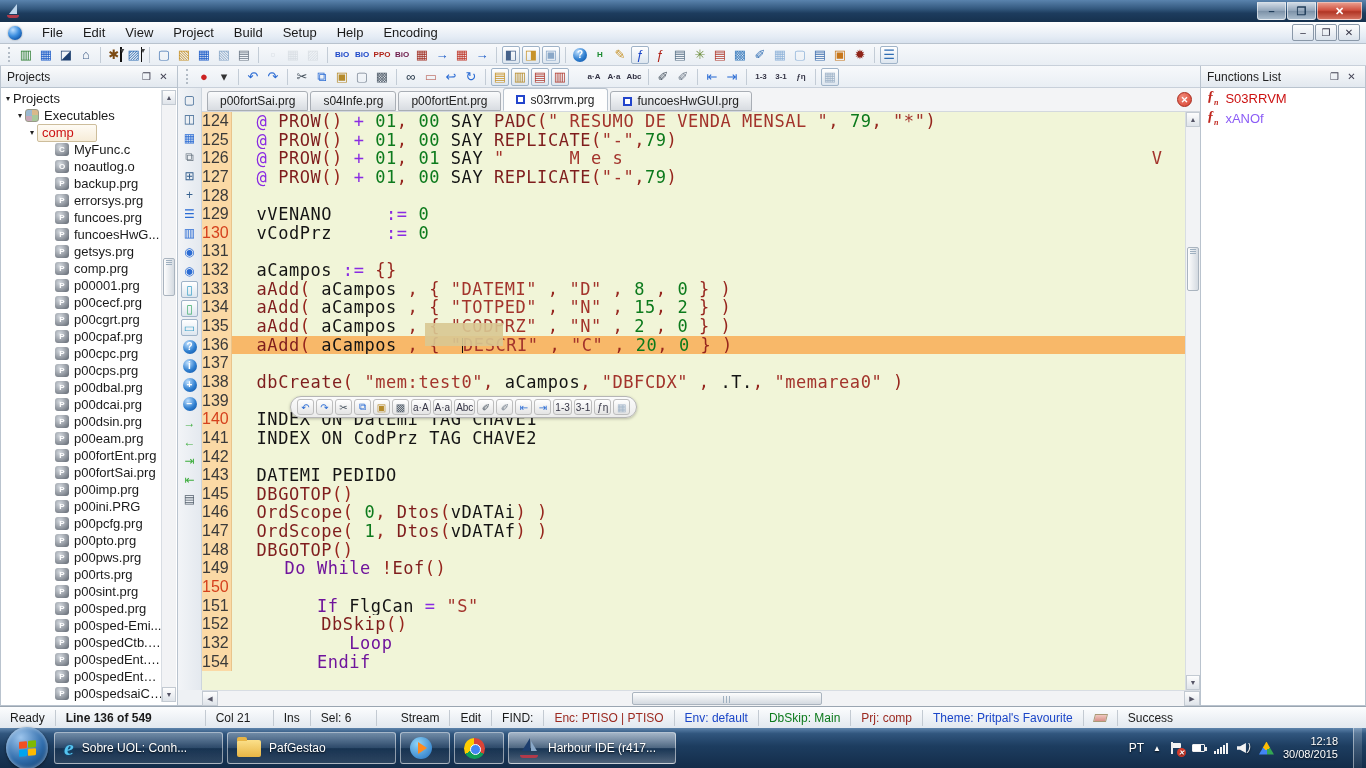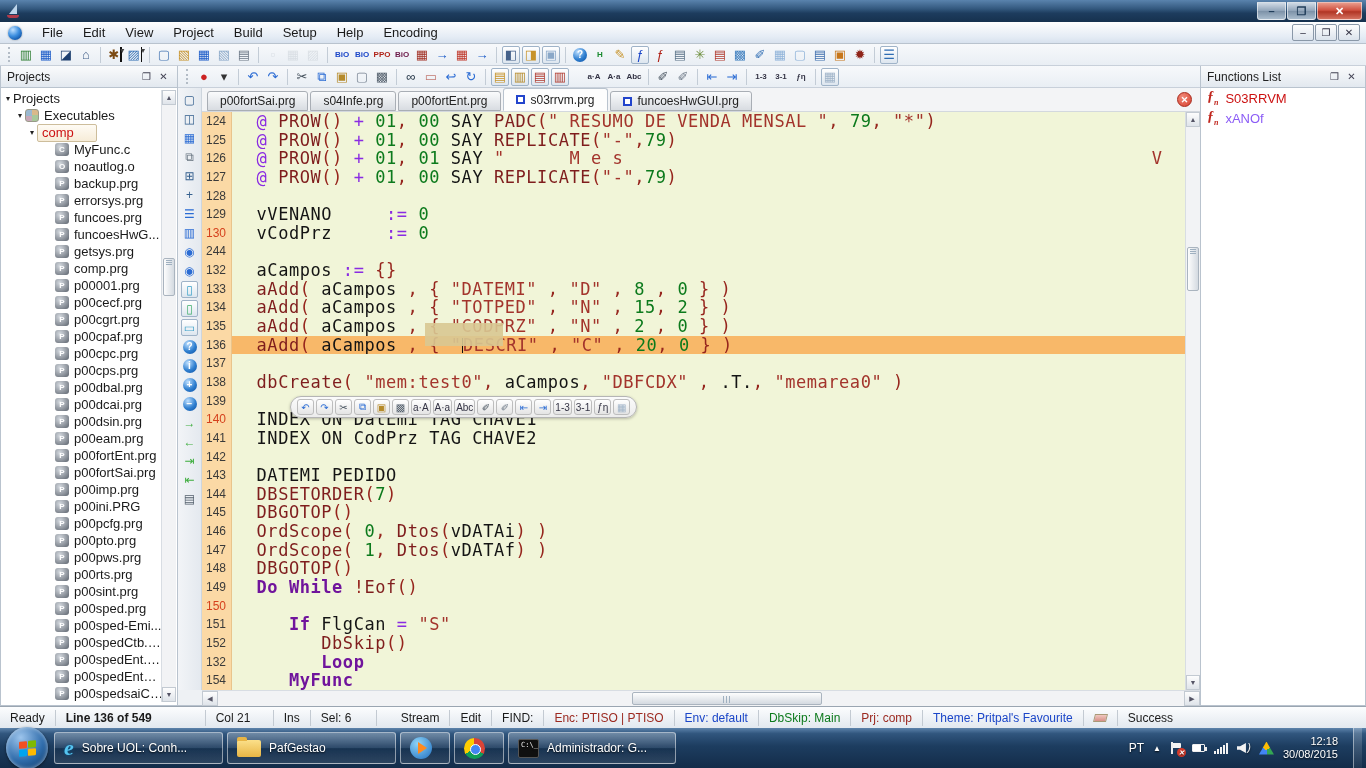--- a/index.html
+++ b/index.html
@@ -92,26 +92,26 @@
     background:linear-gradient(#fafbfc,#d8dce1);border:1px solid #a9aeb5;border-radius:3px 3px 0 0;}
   .tab.active{height:23px;background:#fdfdfd;border-color:#b9c3ce;border-bottom:1px solid #fdfdfd;font-weight:normal;}
   .tabsq{width:9px;height:9px;border:2px solid #2244cc;background:#fff;margin-right:6px;flex:none;}
   .tabclose{margin-left:auto;margin-right:8px;align-self:center;width:15px;height:15px;border-radius:50%;
     background:radial-gradient(circle at 35% 30%,#f08a7a,#d8402e);color:#fff;font-size:9px;font-weight:bold;
     display:flex;align-items:center;justify-content:center;border:1px solid #a8291c;}
 
   .editor{position:absolute;left:24px;top:24px;width:983px;height:578px;background:#f1f5d8;overflow:hidden;}
   .crow{display:flex;height:18.645px;position:relative;}
   .gut{width:30px;flex:none;background:#fbd9a5;border-right:1px solid #e9c48c;
-    font-size:12px;color:#3a3a3a;text-align:right;padding-right:5px;line-height:18.6px;}
+    font-size:16px;color:#3a3a3a;text-align:right;padding-right:5px;line-height:18.6px;}
   .gut.red{color:#d5411d;}
   .cline{flex:1;white-space:pre;font-family:"DejaVu Sans Mono",monospace;font-size:17px;letter-spacing:0.55px;
     line-height:18.4px;padding-left:3px;overflow:hidden;}
   .crow.cur .cline{background:#f8b869;}
-  .c-p{color:#141414;} .c-k{color:#70149c;font-weight:bold;} .c-o{color:#8a2be2;}
+  .c-p{color:#141414;} .c-k{color:#70149c;font-weight:normal;margin-left:28px;} .c-o{color:#8a2be2;}
   .c-f{color:#7f1d1d;} .c-s{color:#a3342c;} .c-n{color:#0c7a1c;} .c-b{color:#96251d;}
   .caret{display:inline-block;width:1.5px;height:15px;background:#111;vertical-align:-2px;}
   .selrect{position:absolute;left:223px;top:211px;width:78px;height:23px;background:#d8c892;opacity:.9;z-index:3;}
   .minibar{position:absolute;left:88px;top:284px;height:22px;display:flex;align-items:center;gap:2px;
     background:linear-gradient(#fbfbfb,#ececec);border:1px solid #b5b5b5;border-radius:11px;padding:0 6px;
     box-shadow:0 1px 3px rgba(0,0,0,.25);z-index:5;}
   .chip{height:16px;min-width:17px;border:1px solid #bdbdbd;border-radius:3px;background:linear-gradient(#fff,#e4e4e4);
     font-size:10px;display:flex;align-items:center;justify-content:center;padding:0 1px;}
 
   .vscroll{position:absolute;left:1007px;top:24px;width:15px;height:578px;background:#f2f3f5;border-left:1px solid #d8dde3;}
@@ -582,21 +582,21 @@
         </div>
         <div class="crow">
           <span class="gut">129</span>
           <span class="cline"><span class="c-p">  vVENANO     </span><span class="c-o">:=</span><span class="c-p"> </span><span class="c-n">0</span></span>
         </div>
         <div class="crow">
           <span class="gut red">130</span>
           <span class="cline"><span class="c-p">  vCodPrz     </span><span class="c-o">:=</span><span class="c-p"> </span><span class="c-n">0</span></span>
         </div>
         <div class="crow">
-          <span class="gut">244</span>
+          <span class="gut">131</span>
           <span class="cline"></span>
         </div>
         <div class="crow">
           <span class="gut">132</span>
           <span class="cline"><span class="c-p">  aCampos </span><span class="c-o">:=</span><span class="c-p"> </span><span class="c-b">{}</span></span>
         </div>
         <div class="crow">
           <span class="gut">133</span>
           <span class="cline"><span class="c-p">  </span><span class="c-f">aAdd</span><span class="c-b">(</span><span class="c-p"> aCampos </span><span class="c-b">,</span><span class="c-p"> </span><span class="c-b">{</span><span class="c-p"> </span><span class="c-s">"DATEMI"</span><span class="c-p"> </span><span class="c-b">,</span><span class="c-p"> </span><span class="c-s">"D"</span><span class="c-p"> </span><span class="c-b">,</span><span class="c-p"> </span><span class="c-n">8</span><span class="c-p"> </span><span class="c-b">,</span><span class="c-p"> </span><span class="c-n">0</span><span class="c-p"> </span><span class="c-b">}</span><span class="c-p"> </span><span class="c-b">)</span></span>
         </div>
@@ -634,24 +634,20 @@
         </div>
         <div class="crow">
           <span class="gut">142</span>
           <span class="cline"></span>
         </div>
         <div class="crow">
           <span class="gut">143</span>
           <span class="cline"><span class="c-p">  DATEMI PEDIDO</span></span>
         </div>
         <div class="crow">
-          <span class="gut">144</span>
-          <span class="cline"><span class="c-p">  </span><span class="c-f">DBSETORDER</span><span class="c-b">(</span><span class="c-n">7</span><span class="c-b">)</span></span>
-        </div>
-        <div class="crow">
           <span class="gut">145</span>
           <span class="cline"><span class="c-p">  </span><span class="c-f">DBGOTOP</span><span class="c-b">()</span></span>
         </div>
         <div class="crow">
           <span class="gut">146</span>
           <span class="cline"><span class="c-p">  </span><span class="c-f">OrdScope</span><span class="c-b">(</span><span class="c-p"> </span><span class="c-n">0</span><span class="c-b">,</span><span class="c-p"> </span><span class="c-f">Dtos</span><span class="c-b">(</span><span class="c-p">vDATAi</span><span class="c-b">)</span><span class="c-p"> </span><span class="c-b">)</span></span>
         </div>
         <div class="crow">
           <span class="gut">147</span>
           <span class="cline"><span class="c-p">  </span><span class="c-f">OrdScope</span><span class="c-b">(</span><span class="c-p"> </span><span class="c-n">1</span><span class="c-b">,</span><span class="c-p"> </span><span class="c-f">Dtos</span><span class="c-b">(</span><span class="c-p">vDATAf</span><span class="c-b">)</span><span class="c-p"> </span><span class="c-b">)</span></span>
@@ -675,21 +671,21 @@
         <div class="crow">
           <span class="gut">152</span>
           <span class="cline"><span class="c-p">        </span><span class="c-f">DbSkip</span><span class="c-b">()</span></span>
         </div>
         <div class="crow">
           <span class="gut">132</span>
           <span class="cline"><span class="c-p">        </span><span class="c-k">Loop</span></span>
         </div>
         <div class="crow">
           <span class="gut">154</span>
-          <span class="cline"><span class="c-p">     </span><span class="c-k">MyFunc</span></span>
+          <span class="cline"><span class="c-p">     </span><span class="c-k">Endif</span></span>
         </div>
         <div class="selrect"></div>
         <div class="minibar">
           <span class="chip" style="color: rgb(43, 108, 212);">↶</span>
           <span class="chip" style="color: rgb(43, 108, 212);">↷</span>
           <span class="chip" style="color: rgb(68, 80, 92);">✂</span>
           <span class="chip" style="color: rgb(43, 108, 212);">⧉</span>
           <span class="chip" style="color: rgb(181, 138, 42);">▣</span>
           <span class="chip" style="color: rgb(85, 97, 110);">▩</span>
           <span class="chip small-text" style="color: rgb(51, 51, 68);">a·A</span>
@@ -777,23 +773,27 @@
           <span class="lab">PafGestao</span>
         </div>
         <div class="tbtn" style="width: 50px;">
           <span class="wmp">
             <i></i>
           </span>
         </div>
         <div class="tbtn" style="width: 50px;">
           <span class="chrome"></span>
         </div>
-        <div class="tbtn" style="width: 168px;">
-          <span class="cmd">C:\_</span>
-          <span class="lab">Administrador: G...</span>
+        <div class="tbtn active" style="width: 168px;">
+          <span class="boat2">
+            <i class="s1"></i>
+            <i class="s2"></i>
+            <i class="h"></i>
+          </span>
+          <span class="lab">Harbour IDE (r417...</span>
         </div>
       </span>
     <div class="tray">
       <span>PT</span>
       <span class="tri-up">▲</span>
       <span class="tflag">
           <i class="pole"></i>
           <i class="cloth"></i>
           <i class="badge">✕</i>
         </span>

